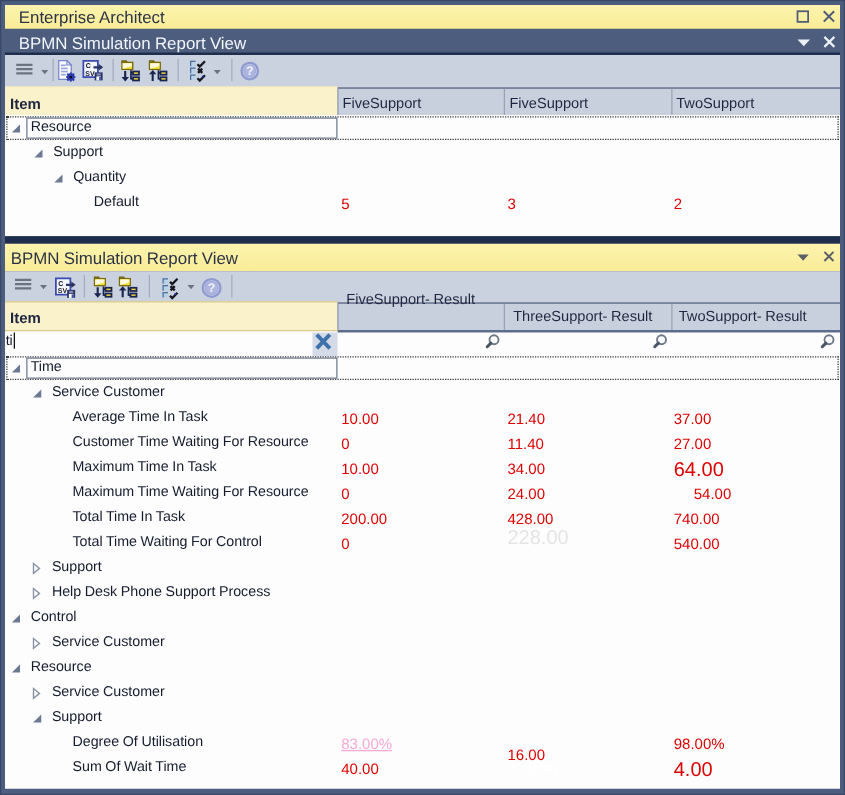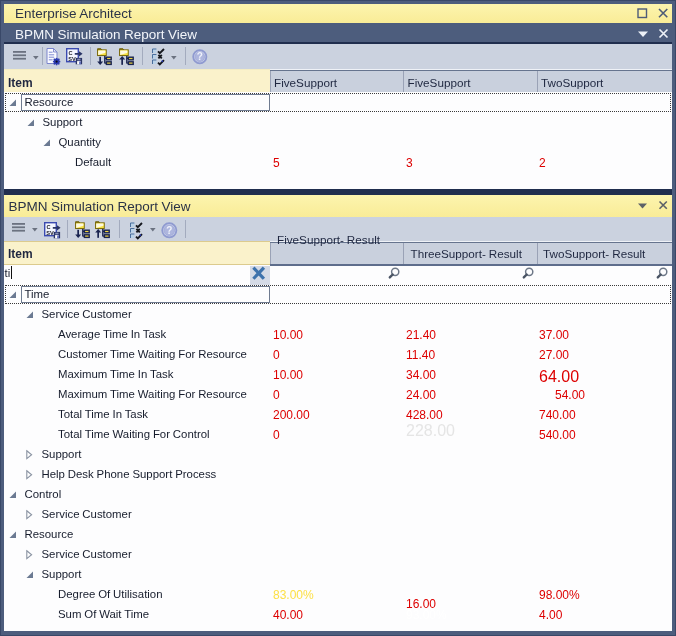--- a/index.html
+++ b/index.html
@@ -314,19 +314,19 @@
 <div class="t" style="left:24.5px;top:527.5px;">Resource</div>
 <svg class="a" style="left:26px;top:549.5px" width="7" height="10">
     <polygon points="0.8,0.8 5.6,4.7 0.8,8.6" fill="#FDFDFE" stroke="#8A93A2" stroke-width="1.1"></polygon>
   </svg>
 <div class="t" style="left:41.5px;top:547.5px;">Service Customer</div>
 <svg class="a" style="left:26px;top:571px" width="8" height="8">
     <polygon points="7,0.5 7,7 0.5,7" fill="#6B7A92"></polygon>
   </svg>
 <div class="t" style="left:41.5px;top:567.5px;">Support</div>
 <div class="t" style="left:58px;top:587.5px;">Degree Of Utilisation</div>
-<div class="t" style="left:273px;top:587.5px;color:#fde047;font-size:12px;word-spacing:0;">83.00%</div>
+<div class="t" style="left:273px;top:587.5px;color:#f9a8d4;font-size:12px;word-spacing:0;text-decoration:underline;">83.00%</div>
 <div class="t" style="left:406px;top:608px;color:#ffffff;font-size:12px;word-spacing:0;">93.00%</div>
 <div class="t" style="left:539px;top:587.5px;color:#DD0000;font-size:12px;word-spacing:0;">98.00%</div>
 <div class="t" style="left:58px;top:607.5px;">Sum Of Wait Time</div>
 <div class="t" style="left:273px;top:607.5px;color:#DD0000;font-size:12px;word-spacing:0;">40.00</div>
 <div class="t" style="left:406px;top:597px;color:#DD0000;font-size:12px;word-spacing:0;text-align:right;">16.00</div>
-<div class="t" style="left:539px;top:607.5px;color:#DD0000;font-size:12px;word-spacing:0;">4.00</div>
+<div class="t" style="left:539px;top:607.5px;color:#DD0000;font-size:16px;word-spacing:0;">4.00</div>
 
 </body></html>

